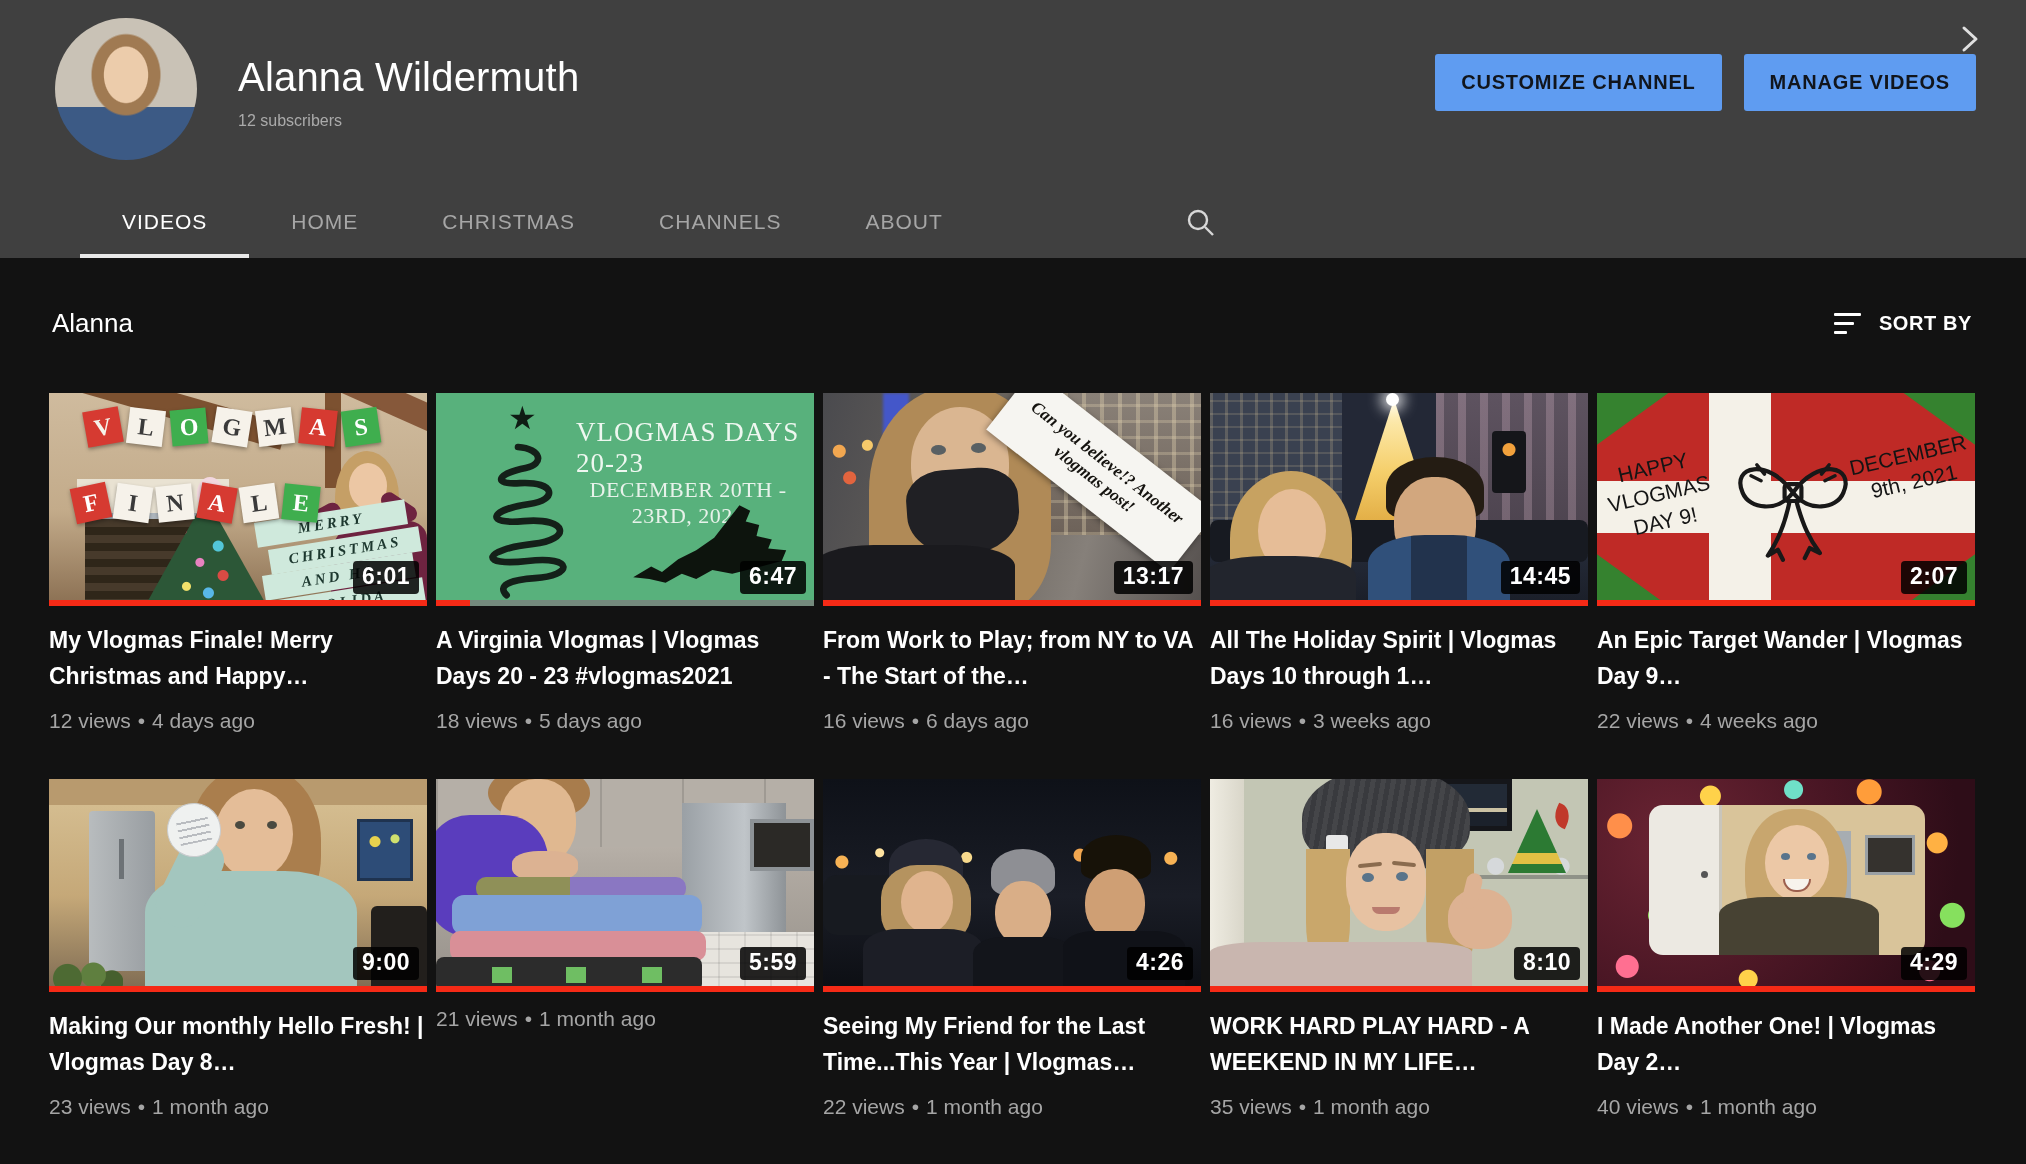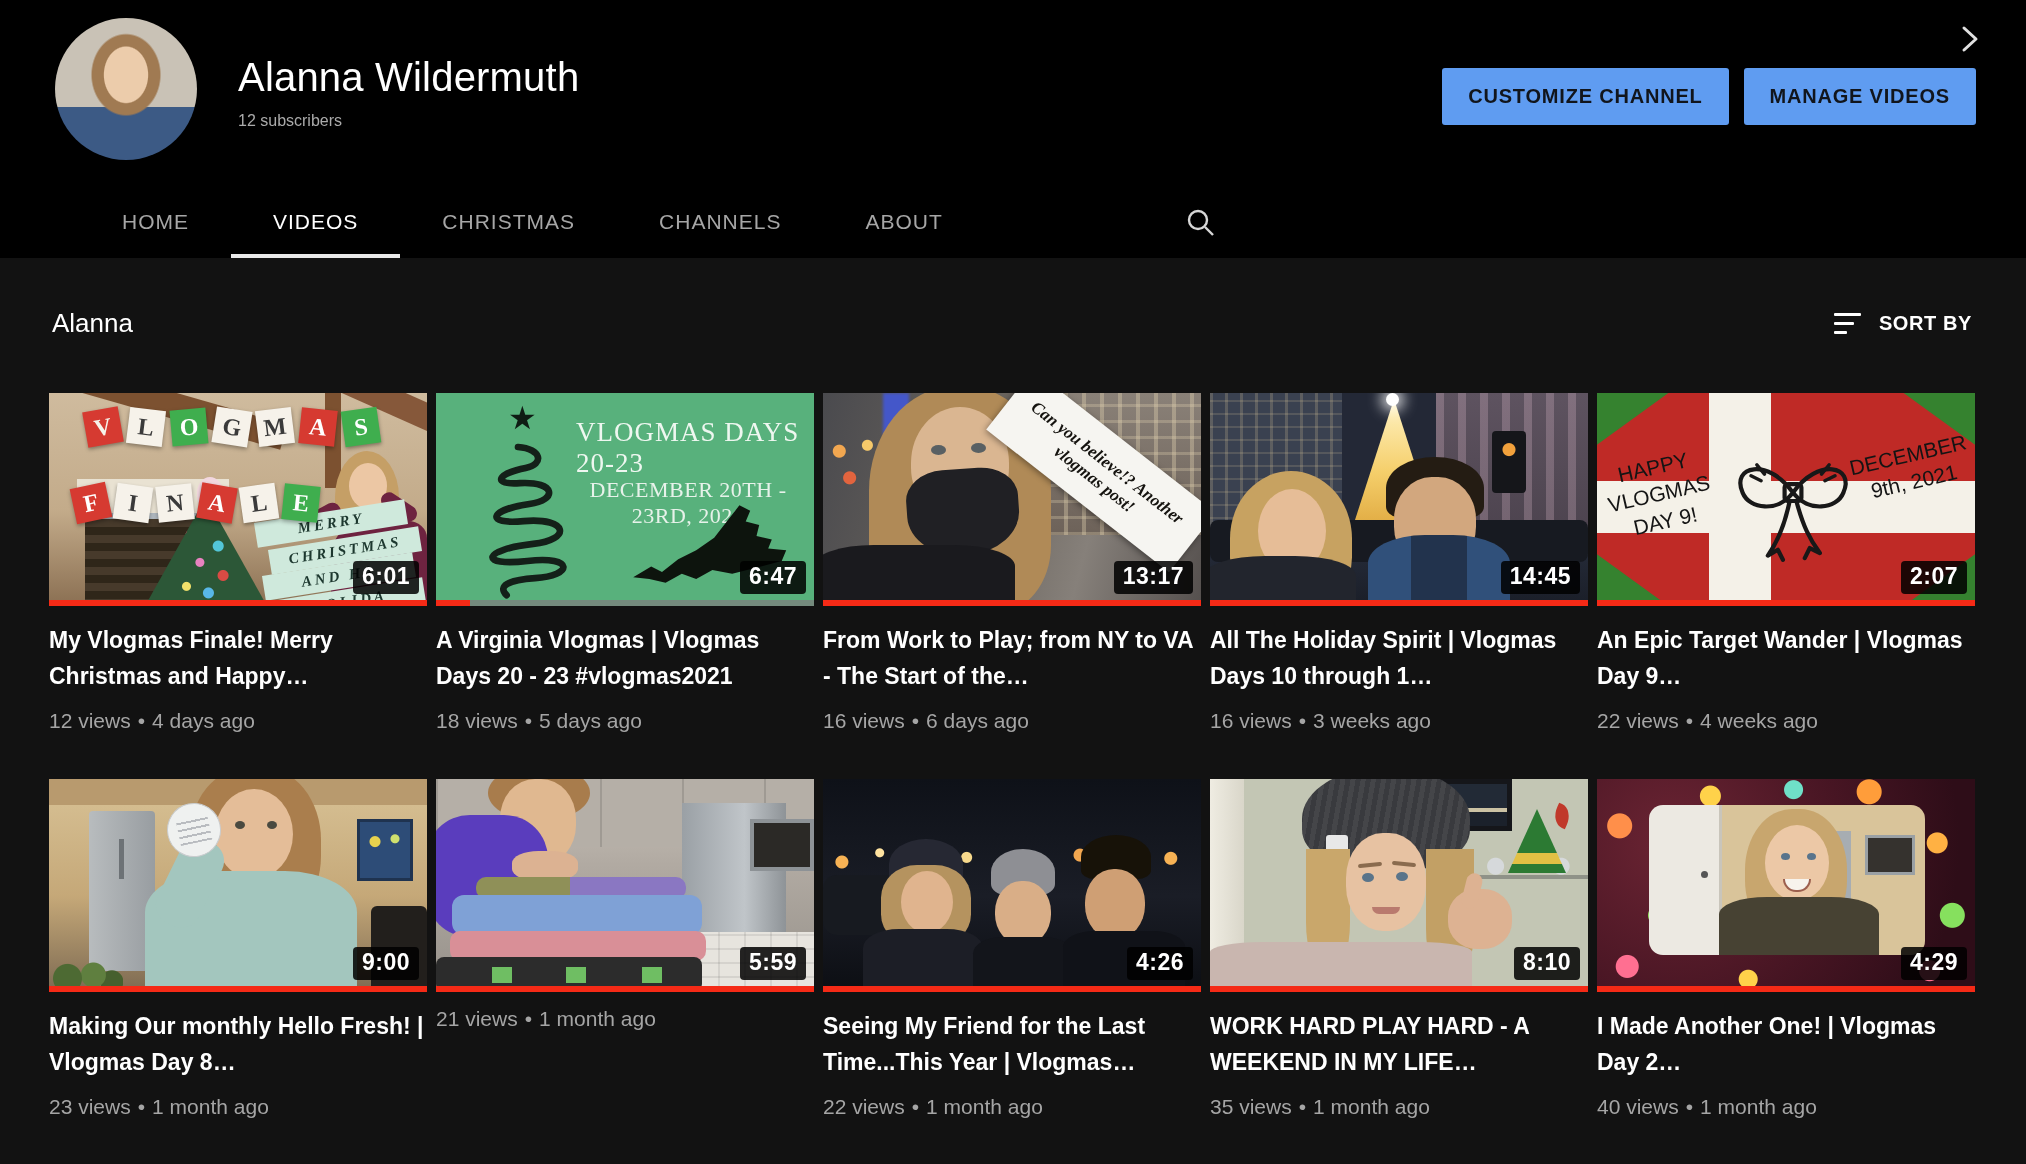--- a/index.html
+++ b/index.html
@@ -1,29 +1,29 @@
 <!DOCTYPE html>
 <html><head>
 <meta charset="utf-8">
 <style>
   * { margin:0; padding:0; box-sizing:border-box; }
   html,body { width:2026px; height:1164px; overflow:hidden; }
   body { background:#121212; font-family:"Liberation Sans",sans-serif; position:relative; }
 
   
-  .header { position:relative; height:258px; background:#000000; }
+  .header { position:relative; height:258px; background:#404040; }
   .avatar { position:absolute; left:55px; top:18px; width:142px; height:142px; border-radius:50%;
     background:
       radial-gradient(ellipse 36px 46px at 50% 40%, #ecccab 0 60%, transparent 63%),
       radial-gradient(ellipse 56px 66px at 50% 40%, #a07a52 0 60%, transparent 63%),
       linear-gradient(180deg,#c9c2b6 0 63%,#3c5a85 63%);
   }
   .ch-name { position:absolute; left:238px; top:55px; font-size:40px; color:#fff; font-weight:400; letter-spacing:.2px; }
   .ch-subs { position:absolute; left:238px; top:112px; font-size:16px; color:#aaa; }
-  .hdr-btns { position:absolute; right:50px; top:68px; display:flex; gap:15px; }
+  .hdr-btns { position:absolute; right:50px; top:54px; display:flex; gap:22px; }
   .btn { background:#5f9cf1; color:#11151c; font-weight:700; font-size:20px; letter-spacing:.8px;
     padding:17px 26px; border-radius:3px; border:none; cursor:pointer; font-family:inherit; }
 
   
   .tabs { position:absolute; left:80px; right:0; bottom:0; height:72px; display:flex; align-items:stretch; }
   .tab { display:flex; align-items:center; padding:0 42px; color:#a6a6a6; font-size:21px; letter-spacing:1px; font-weight:500; cursor:pointer; }
   .tab.active { color:#fff; box-shadow:inset 0 -4px 0 #e9e9e9; }
   .tab-search { display:flex; align-items:center; margin-left:200px; cursor:pointer; }
   .chev { position:absolute; right:46px; top:24px; cursor:pointer; }
 
@@ -276,22 +276,22 @@
 
 <div class="header">
   <div class="avatar"></div>
   <div class="ch-name">Alanna Wildermuth</div>
   <div class="ch-subs">12 subscribers</div>
   <div class="hdr-btns">
     <button class="btn">CUSTOMIZE CHANNEL</button>
     <button class="btn">MANAGE VIDEOS</button>
   </div>
   <div class="tabs">
+    <div class="tab active">VIDEOS</div>
     <div class="tab">HOME</div>
-    <div class="tab active">VIDEOS</div>
     <div class="tab">CHRISTMAS</div>
     <div class="tab">CHANNELS</div>
     <div class="tab">ABOUT</div>
     <div class="tab-search">
       <svg width="30" height="30" viewBox="0 0 30 30">
           <circle cx="13" cy="13" r="9" stroke="#d7d7d7" stroke-width="2.4" fill="none"></circle>
           <line x1="20" y1="20" x2="28" y2="28" stroke="#d7d7d7" stroke-width="2.4"></line>
         </svg>
     </div>
   </div>

